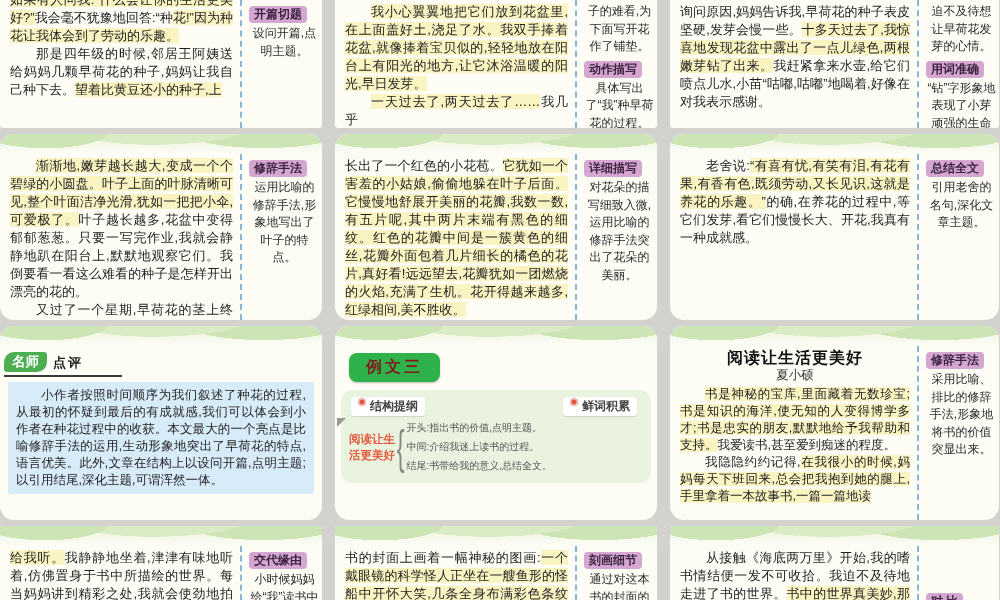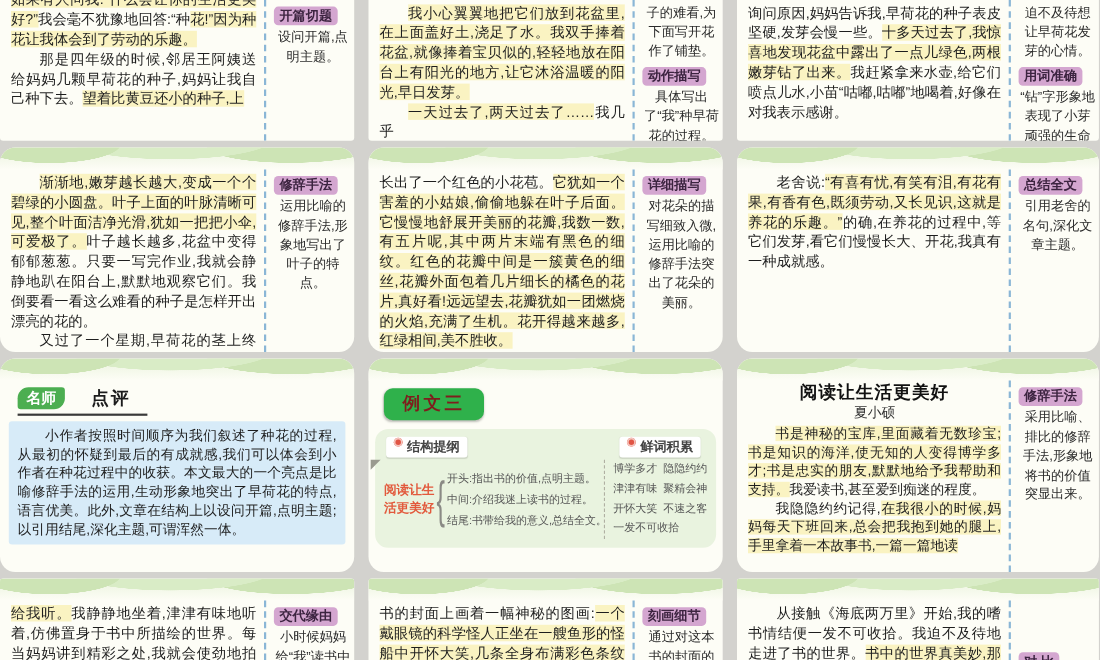--- a/index.html
+++ b/index.html
@@ -33,25 +33,25 @@
   .para.ind{text-indent:2em;}
   .hl{background:#faf3c2;}
   .notes{width:82px;box-sizing:border-box;border-left:2px dashed #8ab6d6;
          padding:3px 2px 0 7px;font-size:12px;line-height:17.5px;color:#2b2b2b;}
   .badge{display:inline-block;background:#d4a6d0;color:#3c2440;font-weight:bold;
          font-size:12px;border-radius:4px;padding:0 5px;margin:3px 0 2px;line-height:17px;}
   .note{margin-bottom:2px;text-align:center;}
   [data-paras="r1c1"]{margin-top:-12px;}
 
   
-  .review-head{display:flex;align-items:flex-start;gap:24px;margin:6px 0 5px 16px;
+  .review-head{display:flex;align-items:flex-end;gap:6px;margin:6px 0 5px 4px;
                border-bottom:2px solid #3a3a3a;width:118px;padding:0 0 3px 0;}
   .mingshi{background:#4cae51;color:#fff;font-size:13.5px;font-weight:bold;
            padding:1px 8px;border-radius:10px 3px 10px 3px;}
-  .dianping{font-size:16px;font-weight:bold;color:#1c1c1c;letter-spacing:2px;}
+  .dianping{font-size:13px;font-weight:bold;color:#1c1c1c;letter-spacing:2px;}
   .blue-box{background:#d7ebf8;margin:0 8px;padding:5px 8px;border-radius:3px;
             font-size:12.5px;line-height:17px;color:#1e1e1e;text-align:justify;text-indent:2em;}
 
   
   .lw-btn{width:max-content;background:#2fb14b;color:#7f1d1d;font-size:16px;font-weight:bold;
           letter-spacing:3px;padding:4px 17px;border-radius:8px;margin:7px 0 8px 14px;
           box-shadow:0 1px 2px rgba(0,0,0,.25);}
   .outline-box{background:#e9f3df;border-radius:12px;margin:0 6px;padding:0 4px 4px 4px;position:relative;}
   .fold{position:absolute;left:-4px;top:28px;width:0;height:0;
         border-top:9px solid #9a9a90;border-right:9px solid transparent;}
@@ -153,21 +153,20 @@
         <div class="o-body">
           <div class="o-left">
             <div class="o-theme">阅读让生活更美好</div>
             <div class="o-brace">{</div>
             <div class="o-items">
                 <div class="o-item">开头:指出书的价值,点明主题。</div>
                 <div class="o-item">中间:介绍我迷上读书的过程。</div>
                 <div class="o-item">结尾:书带给我的意义,总结全文。</div>
               </div>
           </div>
-          <div class="o-words"><div class="o-word">博学多才  隐隐约约</div><div class="o-word">津津有味  聚精会神</div><div class="o-word">开怀大笑  不速之客</div><div class="o-word">一发不可收拾</div></div>
         </div>
       </div>
     </section>
     <section class="cell r4 banded">
       <div class="band"></div>
       <div class="body">
         <div class="main" data-paras="r4c2">
             <p class="para"><span>书的封面上画着一幅神秘的图画:</span><span class="hl">一个戴眼镜的科学怪人正坐在一艘鱼形的怪船中开怀大笑,几条全身布满彩色条纹的石斑</span></p>
           </div>
         <div class="notes"><div class="badge">刻画细节</div><div class="note">通过对这本书的封面的描写,表达</div></div>

